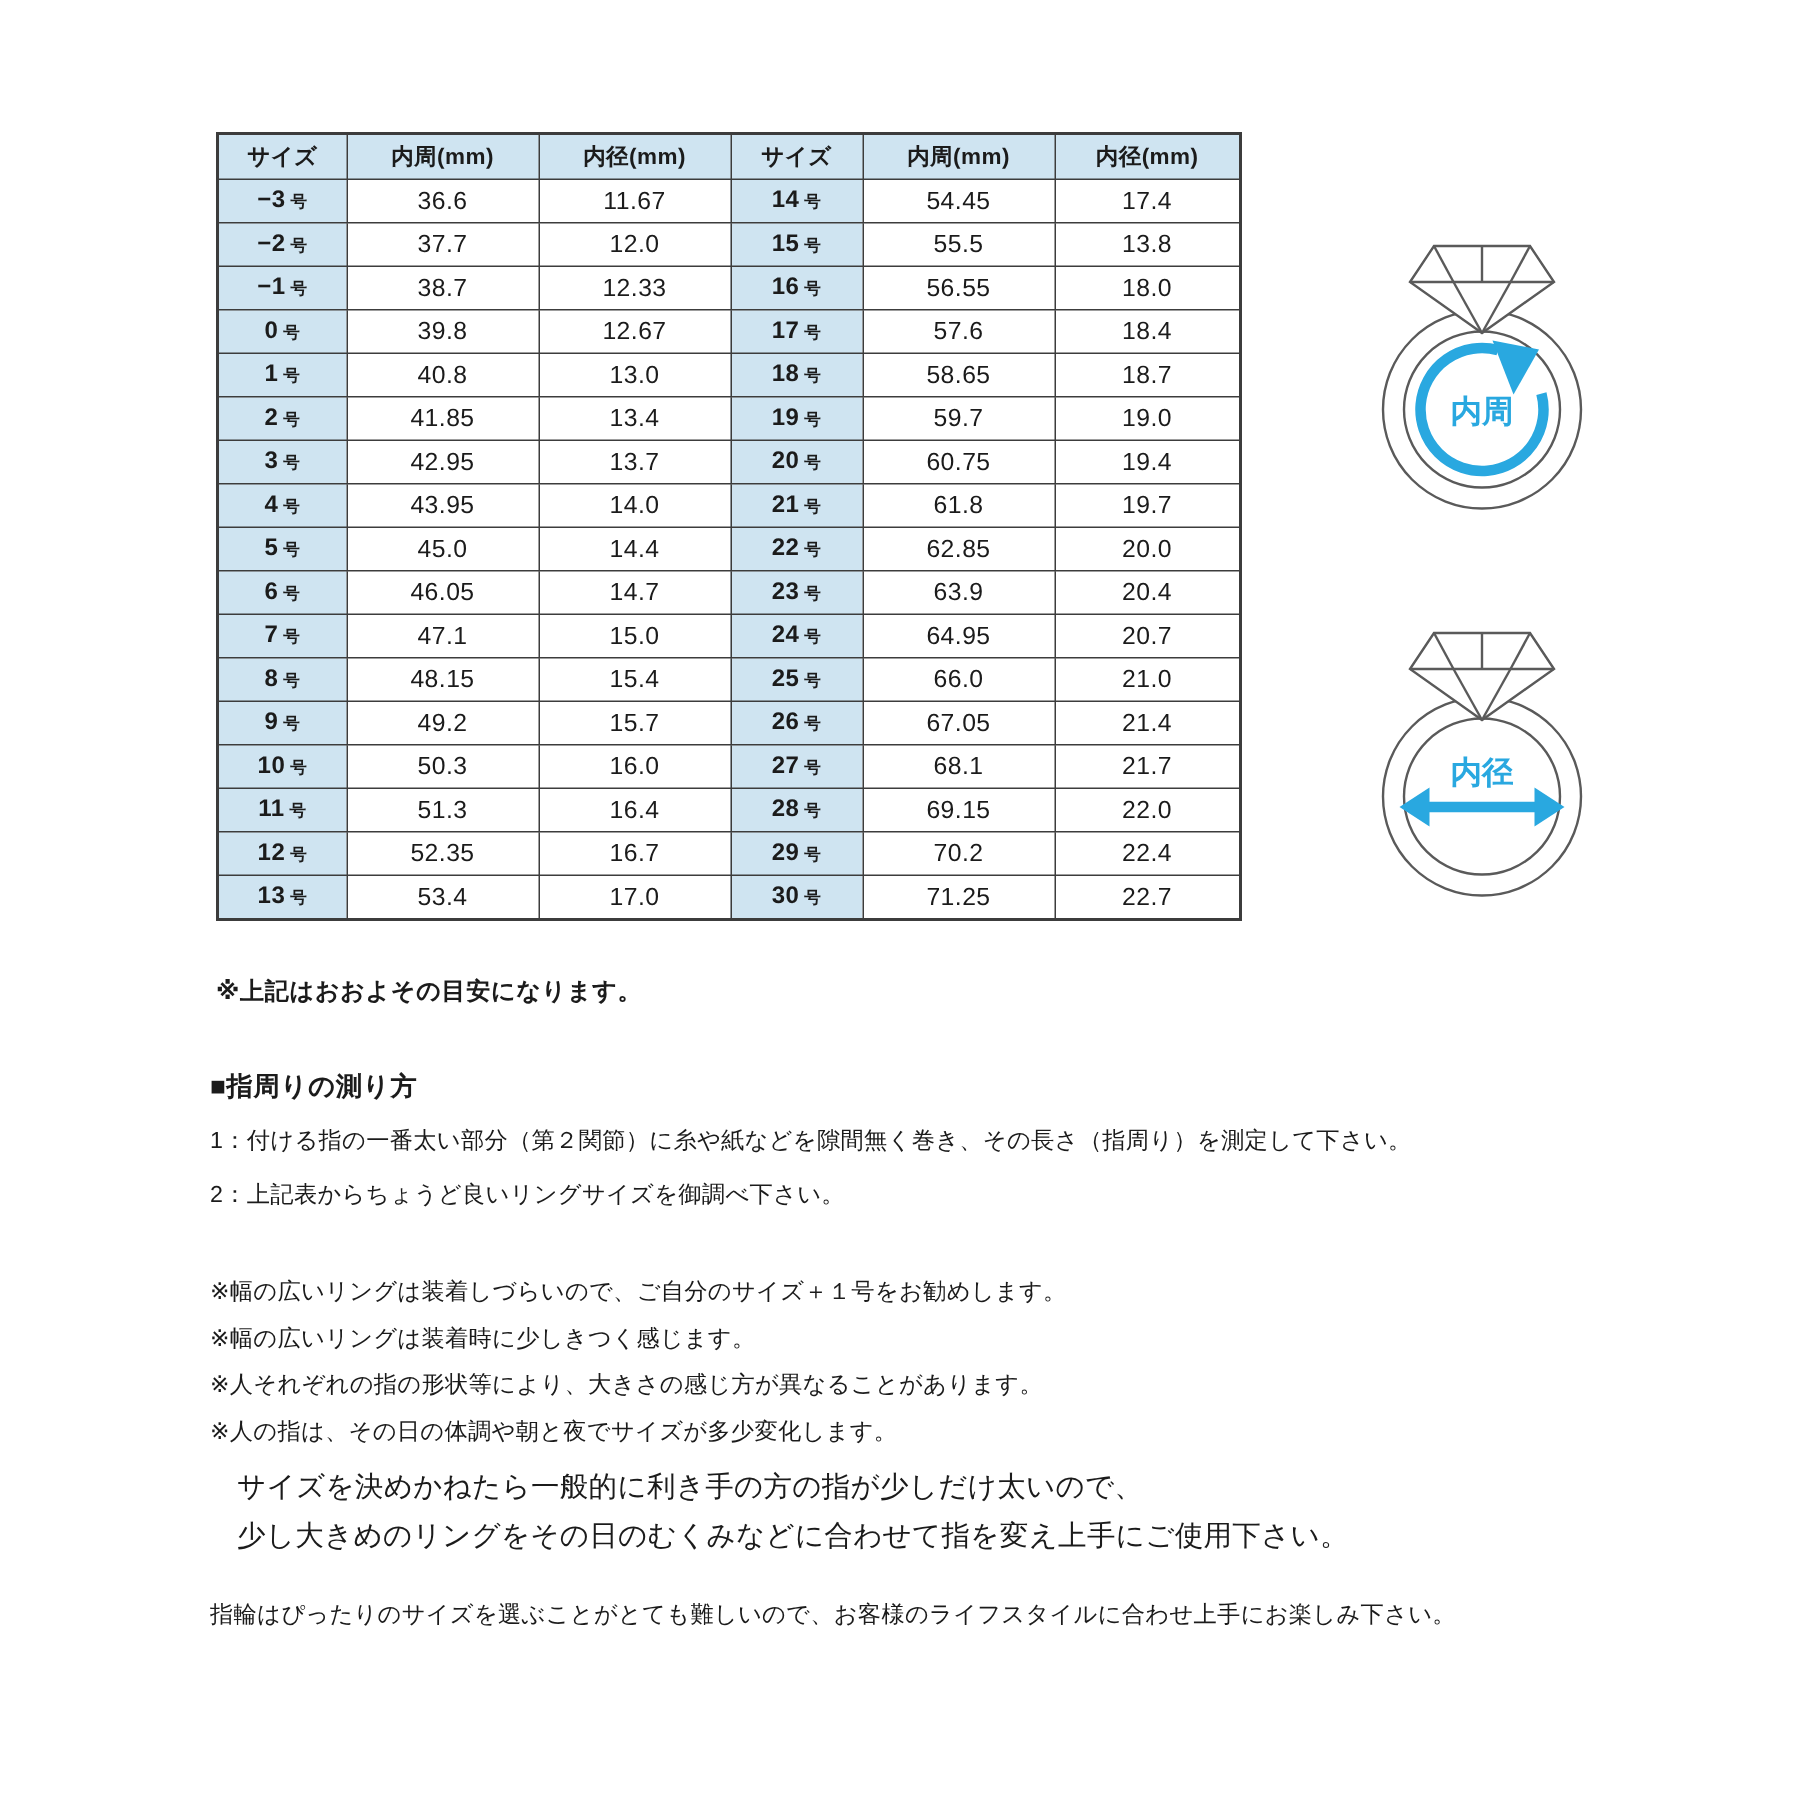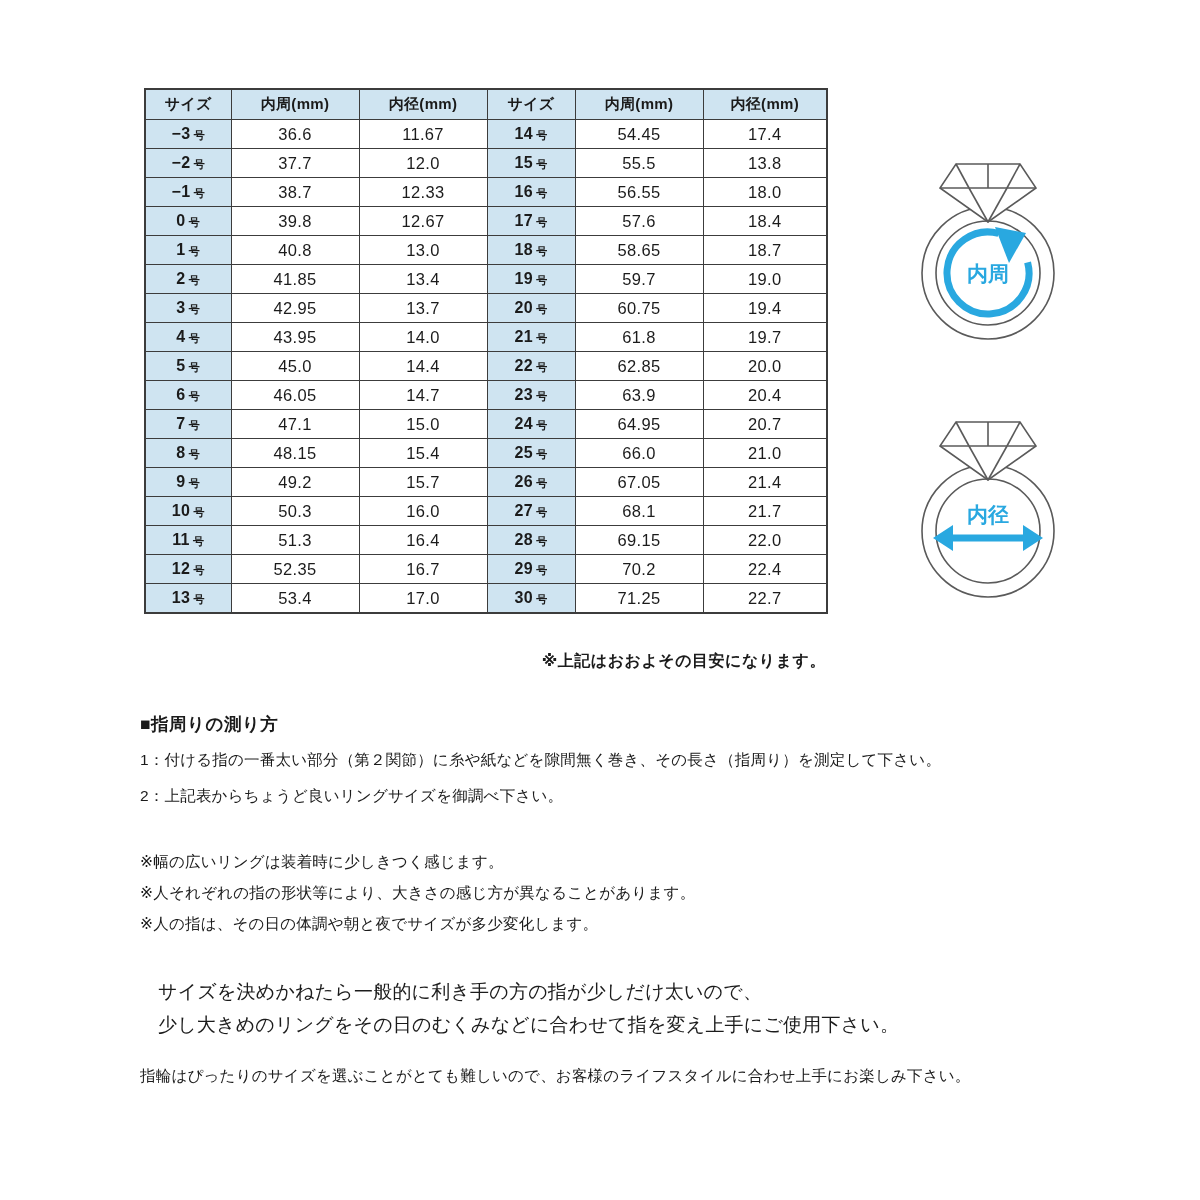--- a/index.html
+++ b/index.html
@@ -25,21 +25,21 @@
     letter-spacing:2px;border-bottom:2px solid #3c3c3c;
   }
   .size-table th{background:#cfe4f1;height:29px;font-size:15px;font-weight:bold;text-align:center;}
   .size-table td{height:28px;}
   .cell-size{background:#cfe4f1;font-size:16px;font-weight:bold;}
   .cell-size .unit{font-size:11px;}
   .cell-val{background:#ffffff;font-size:16.5px;font-weight:500;}
 
   .table-note{
     position:absolute;left:144px;top:651px;width:682px;
-    text-align:right;font-size:16px;font-weight:600;letter-spacing:0.5px;
+    font-size:16px;font-weight:600;letter-spacing:0.5px;
   }
 
   
   .howto-heading{position:absolute;left:140px;top:712px;font-size:17.5px;font-weight:bold;letter-spacing:0.5px;}
   .howto-step1{position:absolute;left:140px;top:750px;font-size:15.5px;letter-spacing:0.2px;}
   .howto-step2{position:absolute;left:140px;top:786px;font-size:15.5px;letter-spacing:0.2px;}
   .remarks{position:absolute;left:140px;top:846px;font-size:15.5px;line-height:31px;letter-spacing:0.2px;}
   .advice{position:absolute;left:158px;top:975px;font-size:19px;line-height:33px;letter-spacing:0.2px;}
   .footer-line{position:absolute;left:140px;top:1066px;font-size:15.5px;letter-spacing:0.2px;}
 
@@ -256,20 +256,21 @@
       <polygon points="144,120 124,107 124,133"></polygon>
     </g>
     <text class="ring-label" x="89" y="104" text-anchor="middle" fill="#29a8e0">内径</text>
   </svg>
 
   <div class="howto-heading">■指周りの測り方</div>
   <div class="howto-step1">1：付ける指の一番太い部分（第２関節）に糸や紙などを隙間無く巻き、その長さ（指周り）を測定して下さい。</div>
   <div class="howto-step2">2：上記表からちょうど良いリングサイズを御調べ下さい。</div>
 
   <div class="remarks">
+    <div>※幅の広いリングは装着しづらいので、ご自分のサイズ＋１号をお勧めします。</div>
     <div>※幅の広いリングは装着時に少しきつく感じます。</div>
     <div>※人それぞれの指の形状等により、大きさの感じ方が異なることがあります。</div>
     <div>※人の指は、その日の体調や朝と夜でサイズが多少変化します。</div>
   </div>
 
   <div class="advice">
     <div>サイズを決めかねたら一般的に利き手の方の指が少しだけ太いので、</div>
     <div>少し大きめのリングをその日のむくみなどに合わせて指を変え上手にご使用下さい。</div>
   </div>
 

